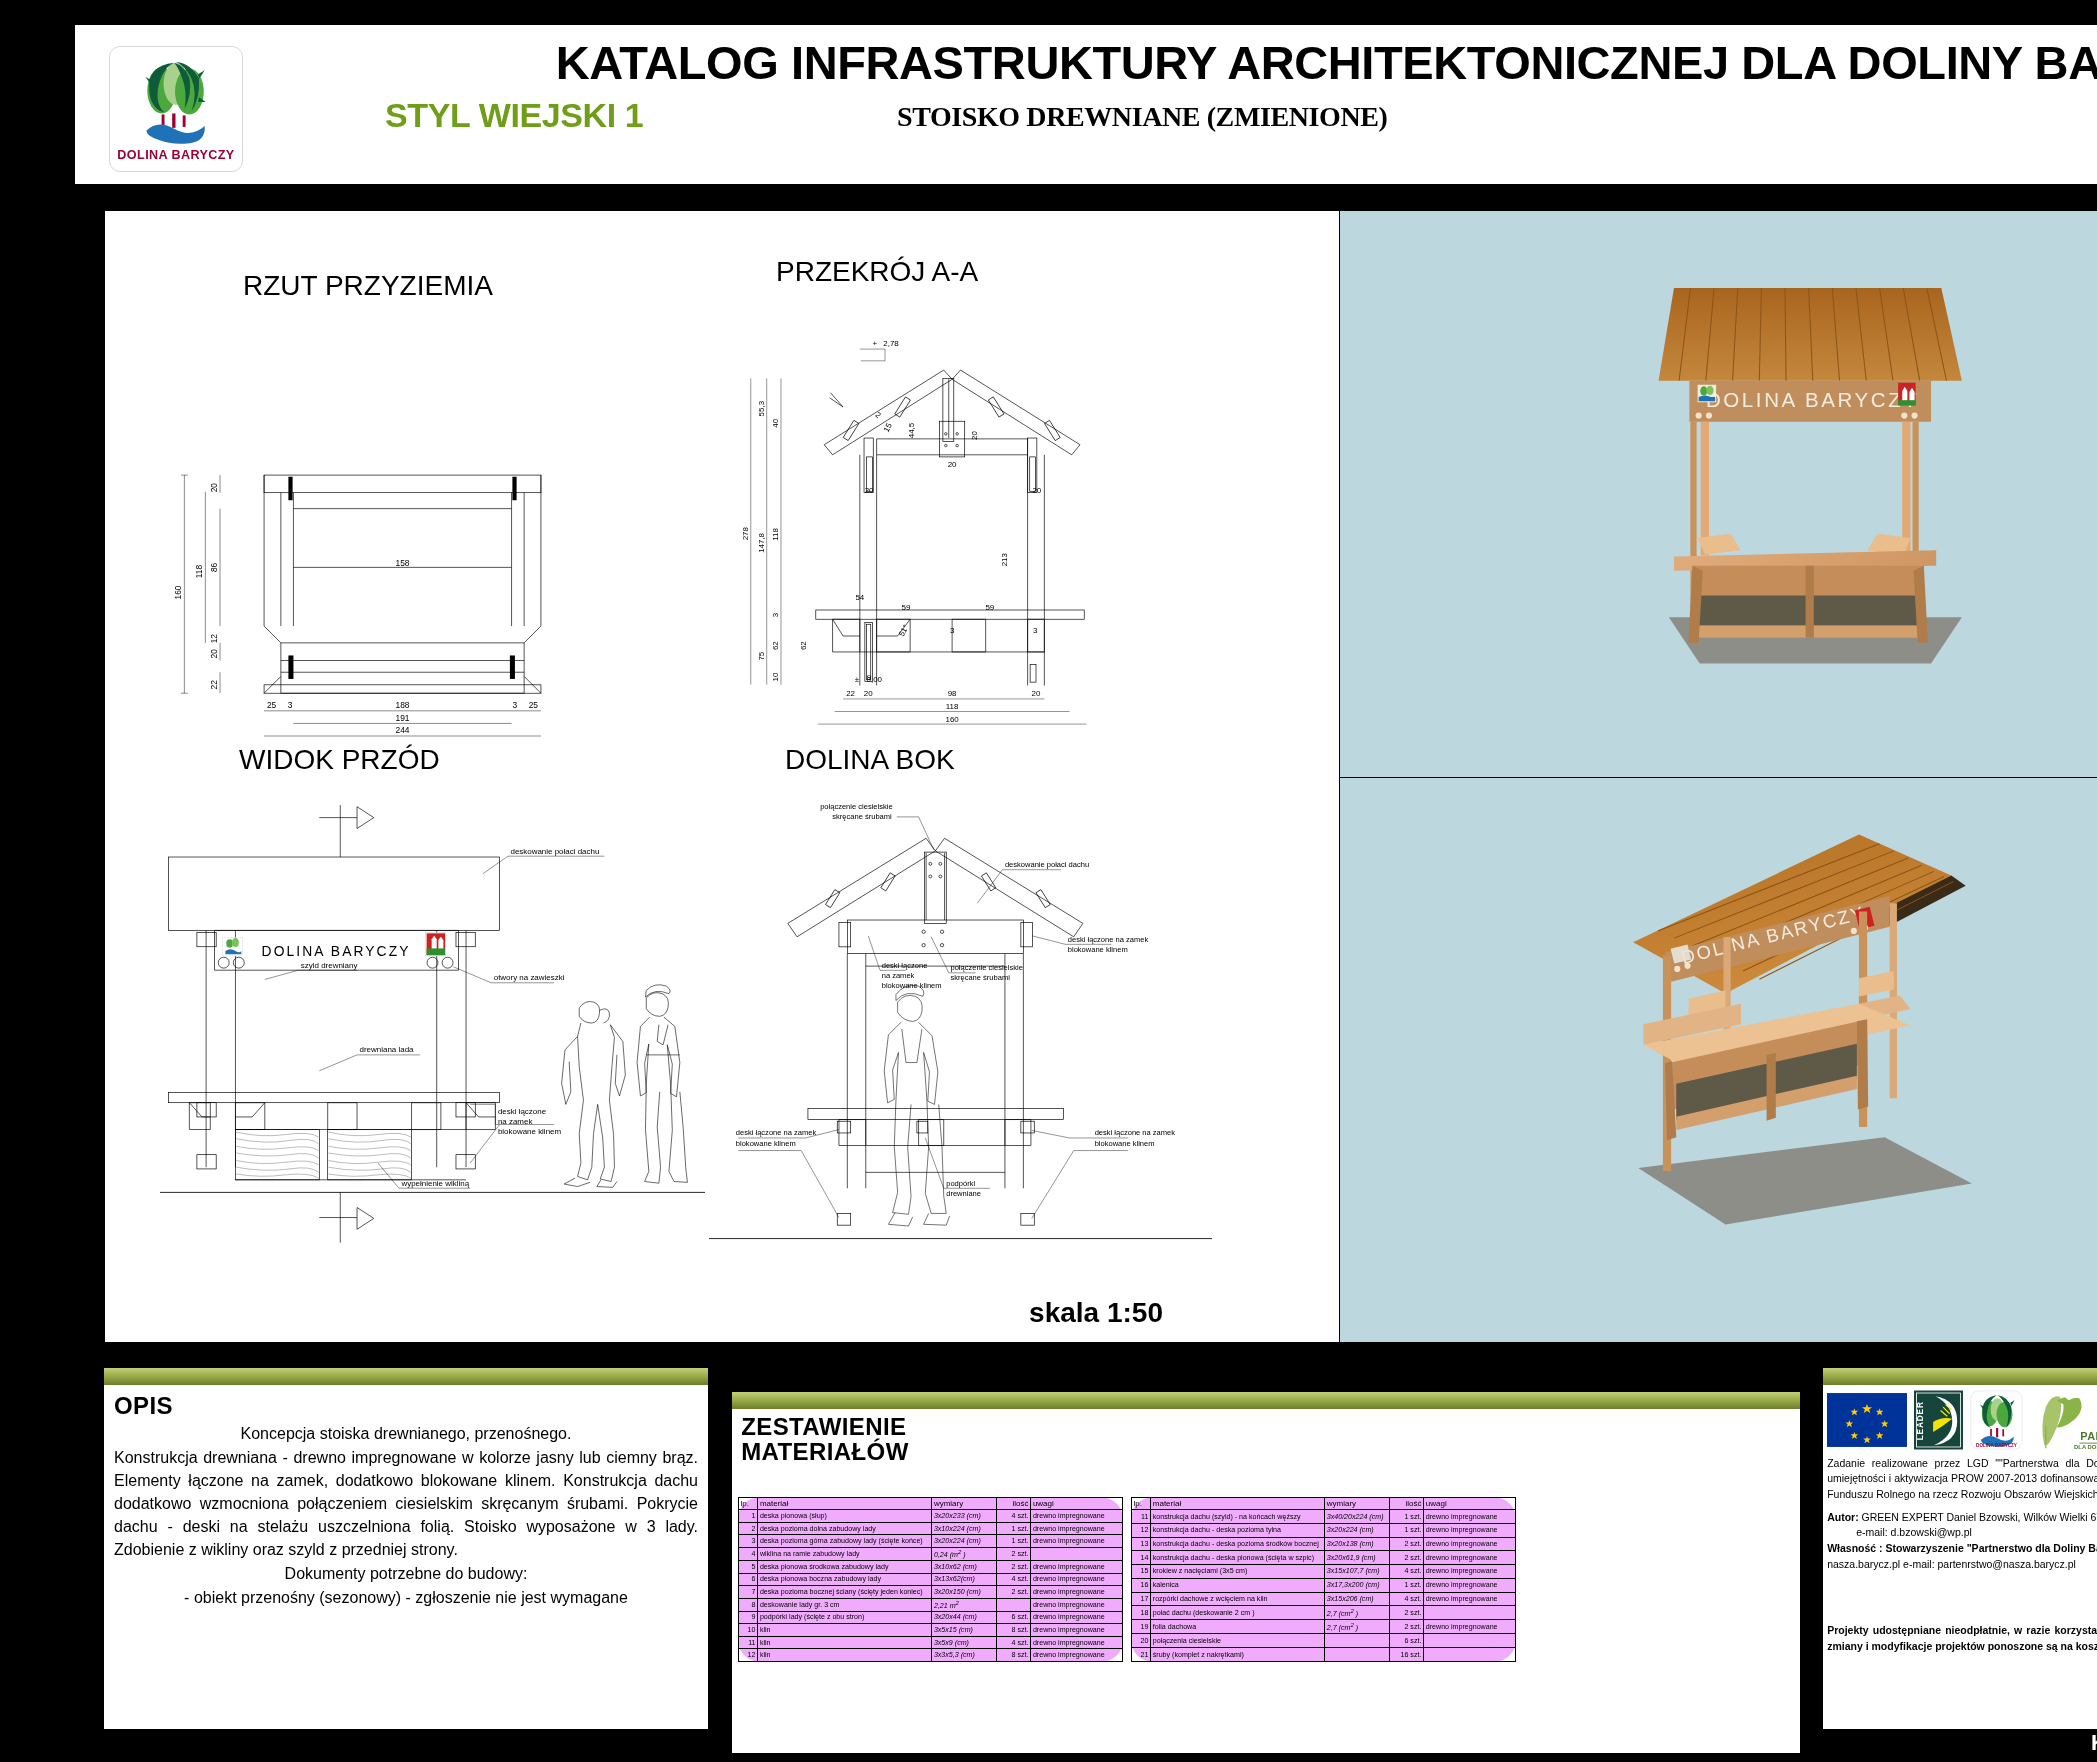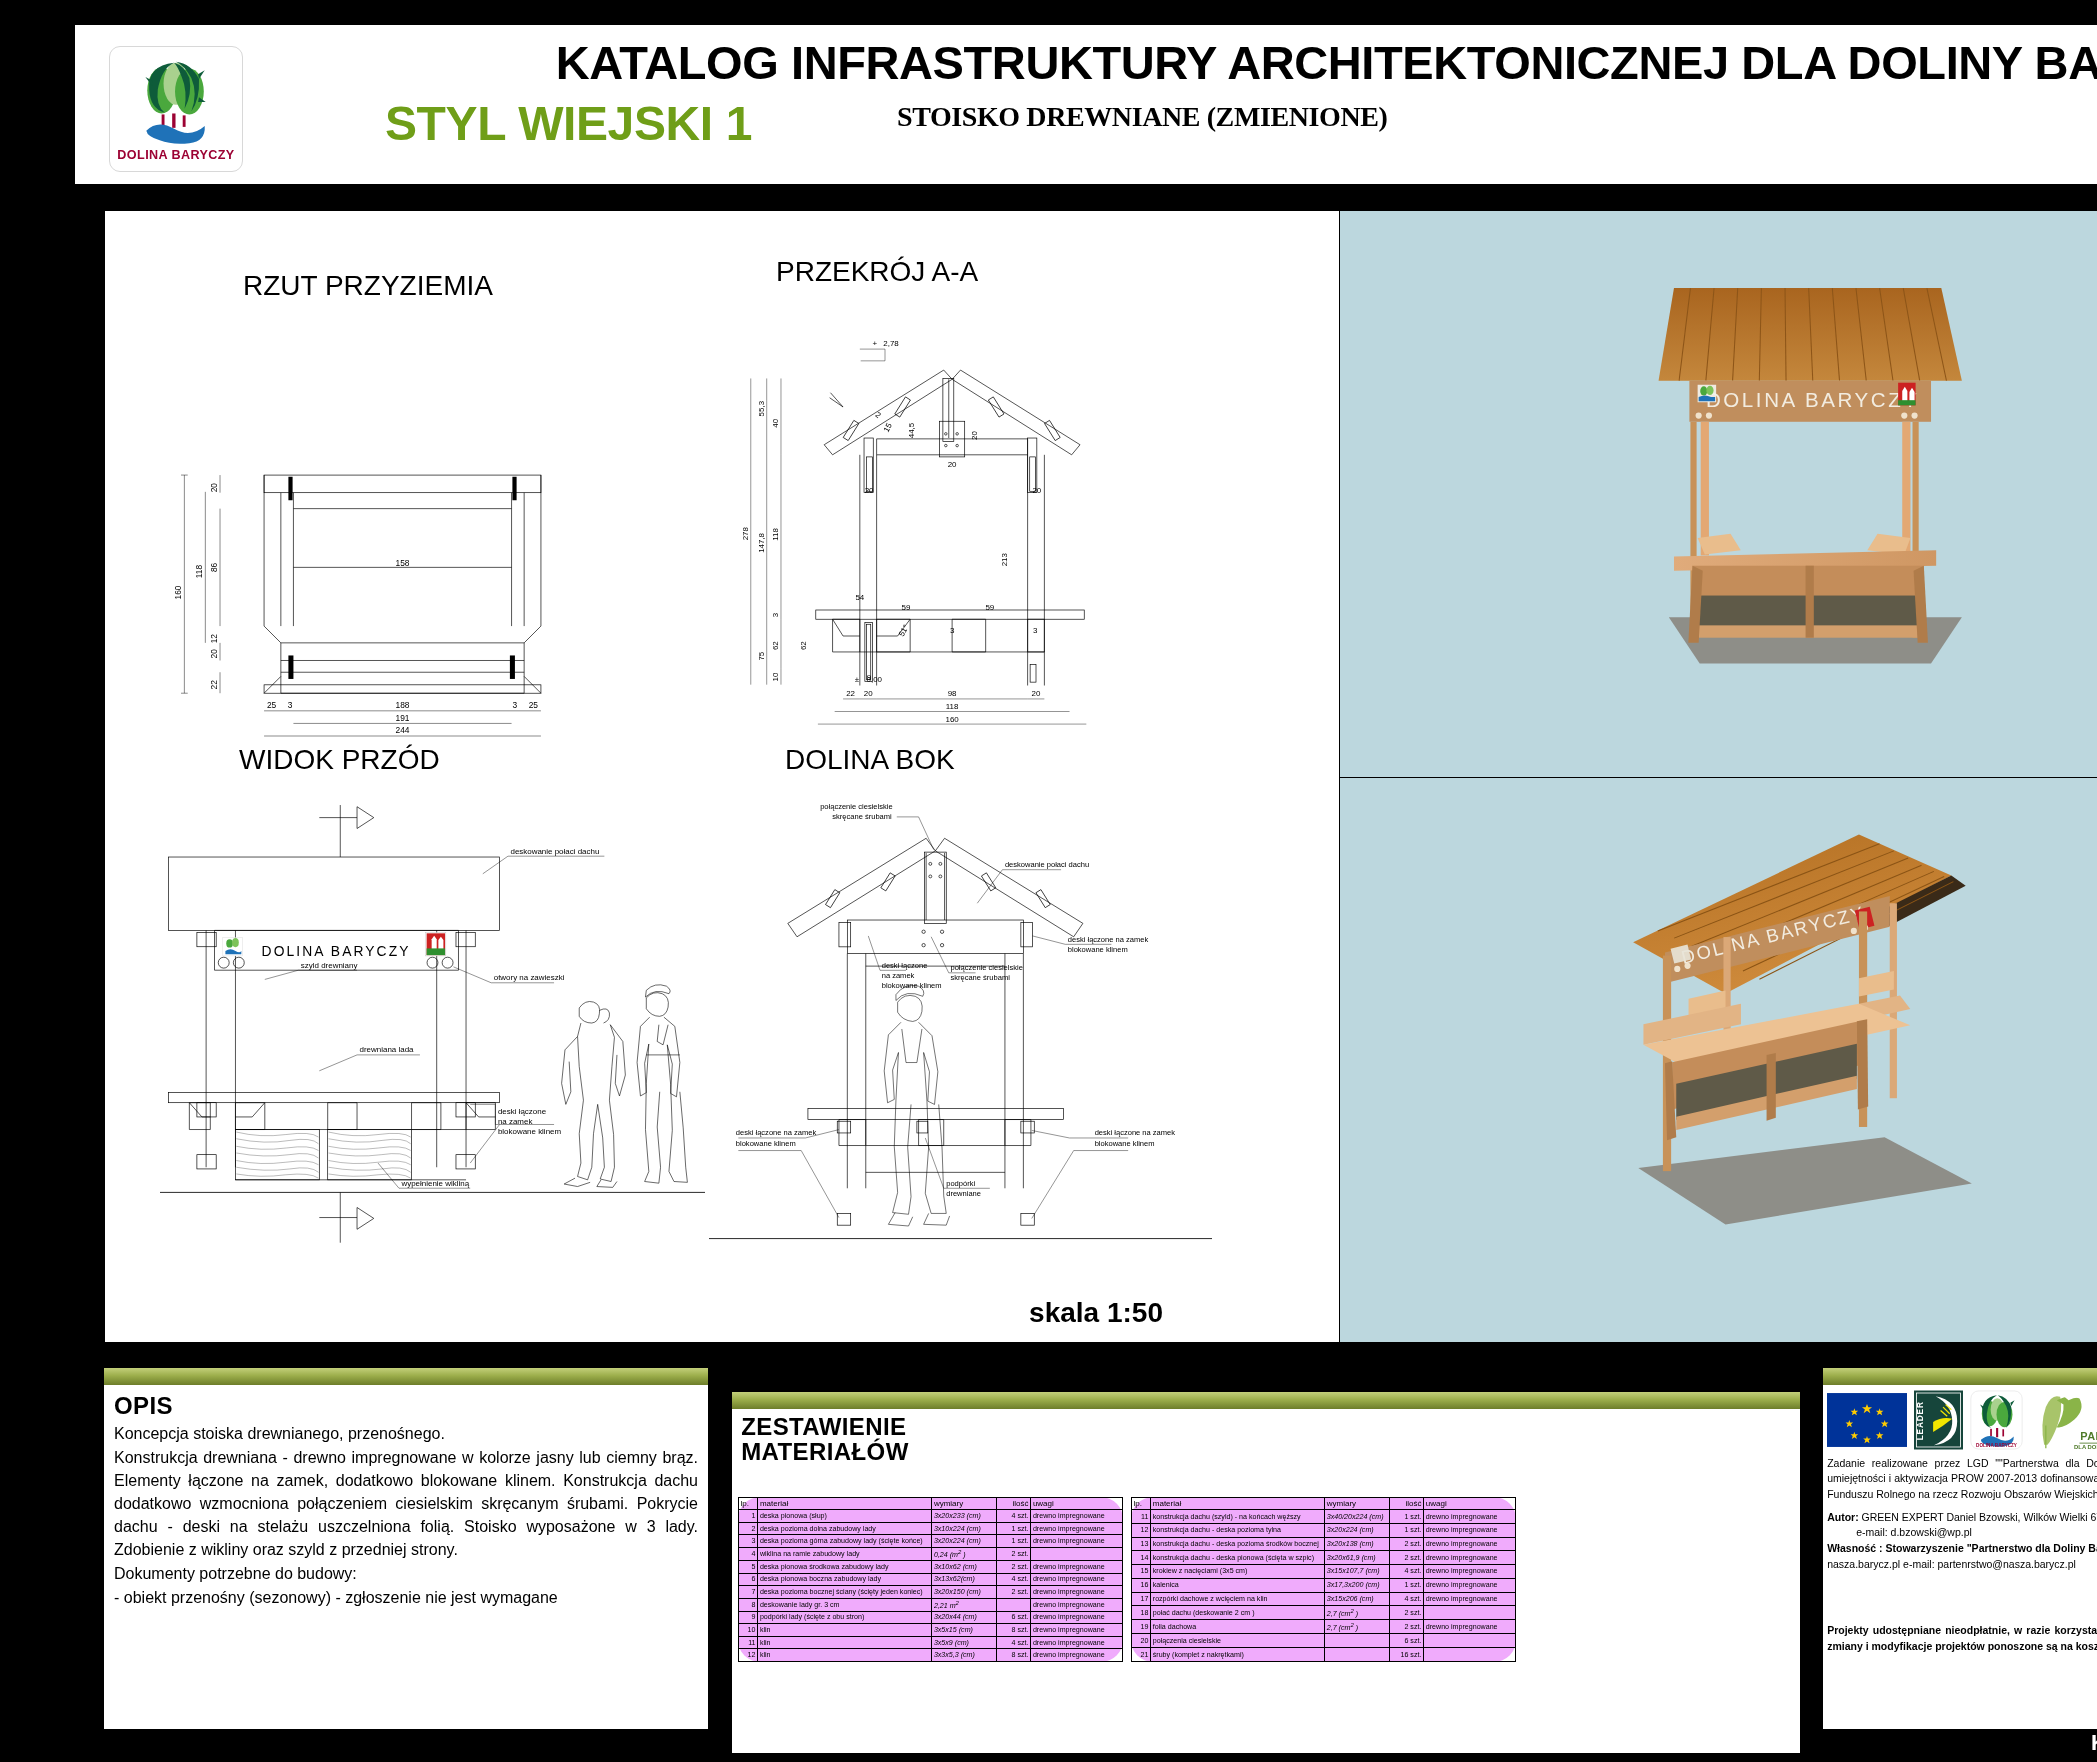--- a/index.html
+++ b/index.html
@@ -25,21 +25,21 @@
     font-size:12.6px; font-weight:bold; color:#9c0233; letter-spacing:0.4px;
     margin-top:0.8px;
   }
   #cat-title {
     position:absolute; left:310px; top:10px; width:2043px; text-align:center;
     font-size:47px; font-weight:bold; color:#000; letter-spacing:-0.4px;
     white-space:nowrap;
   }
   #style-tag {
     position:absolute; left:310px; top:71px;
-    font-size:48px; font-weight:bold; color:#6f9e18; letter-spacing:-0.4px;
+    font-size:34px; font-weight:bold; color:#6f9e18; letter-spacing:-0.4px;
   }
   #obj-title {
     position:absolute; left:822px; top:76px;
     font-size:28px; font-weight:bold; color:#000; letter-spacing:-0.4px;font-family:Liberation Serif, serif;
   }
 
   
   #main {
     position:absolute; left:104px; top:210px; width:2366px; height:1133px;
     background:#fff; border:1.3px solid #000;
@@ -80,21 +80,21 @@
   #foot-panel { left:1823px; top:12.6px; width:646px; height:361px; }
 
   .sec-head {
     font-size:24px; font-weight:bold; color:#000; letter-spacing:0.4px;
   }
   #opis-body {
     position:absolute; left:10px; top:54px; width:584px;
     font-size:16px; line-height:1.45; color:#000; text-align:justify;
   }
   #opis-body p { margin-bottom:0.8px; }
-  #opis-body p.nj { text-align:left; }
+  #opis-body p.nj { text-align:center; }
 
   #zest-head {
     position:absolute; left:9.2px; top:22px; width:378px;
     font-size:24px; font-weight:bold; line-height:1.05; letter-spacing:0.4px;
   }
   .mat-wrap { position:absolute; top:105px; display:flex; gap:7.6px; left:5.9px; }
   table.mat {
     border-collapse:collapse; font-size:7.1px; color:#000; background:#f0abfc;
     table-layout:fixed;
     border-radius:22px;

